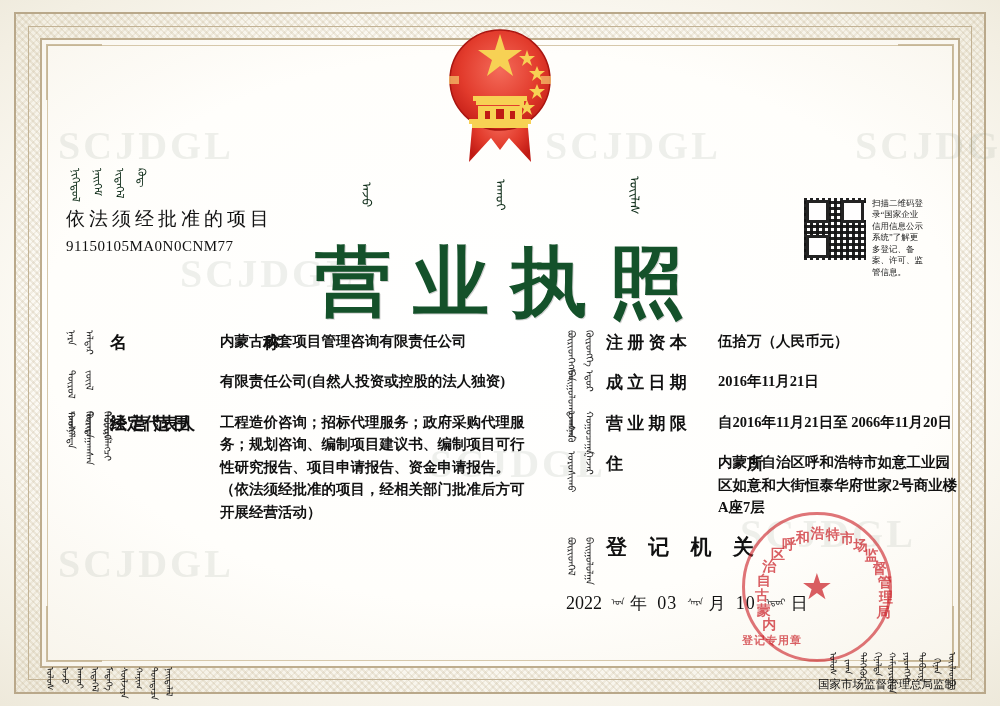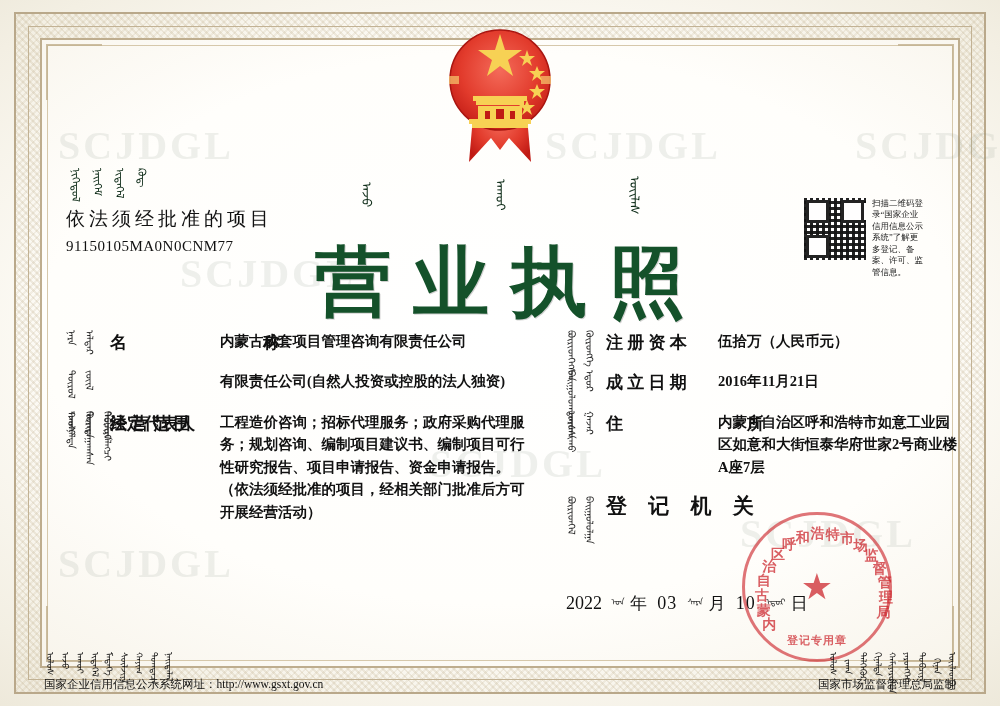--- a/index.html
+++ b/index.html
@@ -316,21 +316,20 @@
     font-family: "Liberation Serif", serif;
     font-size: 14px;
     font-weight: bold;
     color: rgba(203, 32, 39, 0.72);
     transform-origin: 0 0;
   }
   .seal-bottom {
     position: absolute;
     bottom: 14px;
     left: 0; right: 0;
-    text-align: center;
     font-family: "Liberation Serif", serif;
     font-size: 11px;
     font-weight: bold;
     color: rgba(203, 32, 39, 0.7);
     letter-spacing: 1px;
   }
 
   
   .footer-left {
     position: absolute;
@@ -503,20 +502,28 @@
 
       <div class="field">
         <div class="field-mn">
           <div class="mongol-v">ᠪᠠᠢᠭᠤᠯᠤᠭᠳᠠᠭᠰᠠᠨ</div>
           <div class="mongol-v">ᠡᠳᠦᠷ</div>
         </div>
         <div class="field-label">成 立 日 期</div>
         <div class="field-value">2016年11月21日</div>
       </div>
 
+      <div class="field">
+        <div class="field-mn">
+          <div class="mongol-v">ᠡᠵᠡᠩᠨᠡᠬᠦ</div>
+          <div class="mongol-v">ᠬᠤᠭᠤᠴᠠᠭᠠ</div>
+        </div>
+        <div class="field-label">营 业 期 限</div>
+        <div class="field-value">自2016年11月21日至 2066年11月20日</div>
+      </div>
 
       <div class="field">
         <div class="field-mn">
           <div class="mongol-v">ᠣᠷᠣᠰᠢᠬᠤ</div>
           <div class="mongol-v">ᠭᠠᠵᠠᠷ</div>
         </div>
         <div class="field-label lbl-w2">住　　所</div>
         <div class="field-value addr-value">内蒙古自治区呼和浩特市如意工业园区如意和大街恒泰华府世家2号商业楼A座7层</div>
       </div>
 
@@ -574,21 +581,20 @@
       <div class="mongol-v">ᠤᠯᠤᠰ</div>
       <div class="mongol-v">ᠠᠵᠤ</div>
       <div class="mongol-v">ᠠᠬᠤᠢ</div>
       <div class="mongol-v">ᠢᠲᠡᠭᠡᠯ</div>
       <div class="mongol-v">ᠮᠡᠳᠡᠭᠡ</div>
       <div class="mongol-v">ᠰᠦᠯᠵᠢᠶᠡ</div>
       <div class="mongol-v">ᠬᠠᠶᠢᠭ</div>
       <div class="mongol-v">ᠲᠣᠭᠲᠠᠴᠠ</div>
       <div class="mongol-v">ᠨᠡᠢᠲᠡᠯᠡᠯ</div>
     </div>
-    <div class="footer-text">国家企业信用信息公示系统网址：http://www.gsxt.gov.cn</div>
   </div>
 
   <div class="footer-right">
     <div class="footer-mn">
       <div class="mongol-v">ᠤᠯᠤᠰ</div>
       <div class="mongol-v">ᠵᠠᠬᠠ</div>
       <div class="mongol-v">ᠳᠡᠯᠭᠡᠭᠦᠷ</div>
       <div class="mongol-v">ᠬᠢᠨᠠᠯᠲᠠ</div>
       <div class="mongol-v">ᠬᠠᠮᠢᠶᠠᠷᠤᠯᠲᠠ</div>
       <div class="mongol-v">ᠶᠡᠷᠦᠩᠬᠡᠢ</div>

